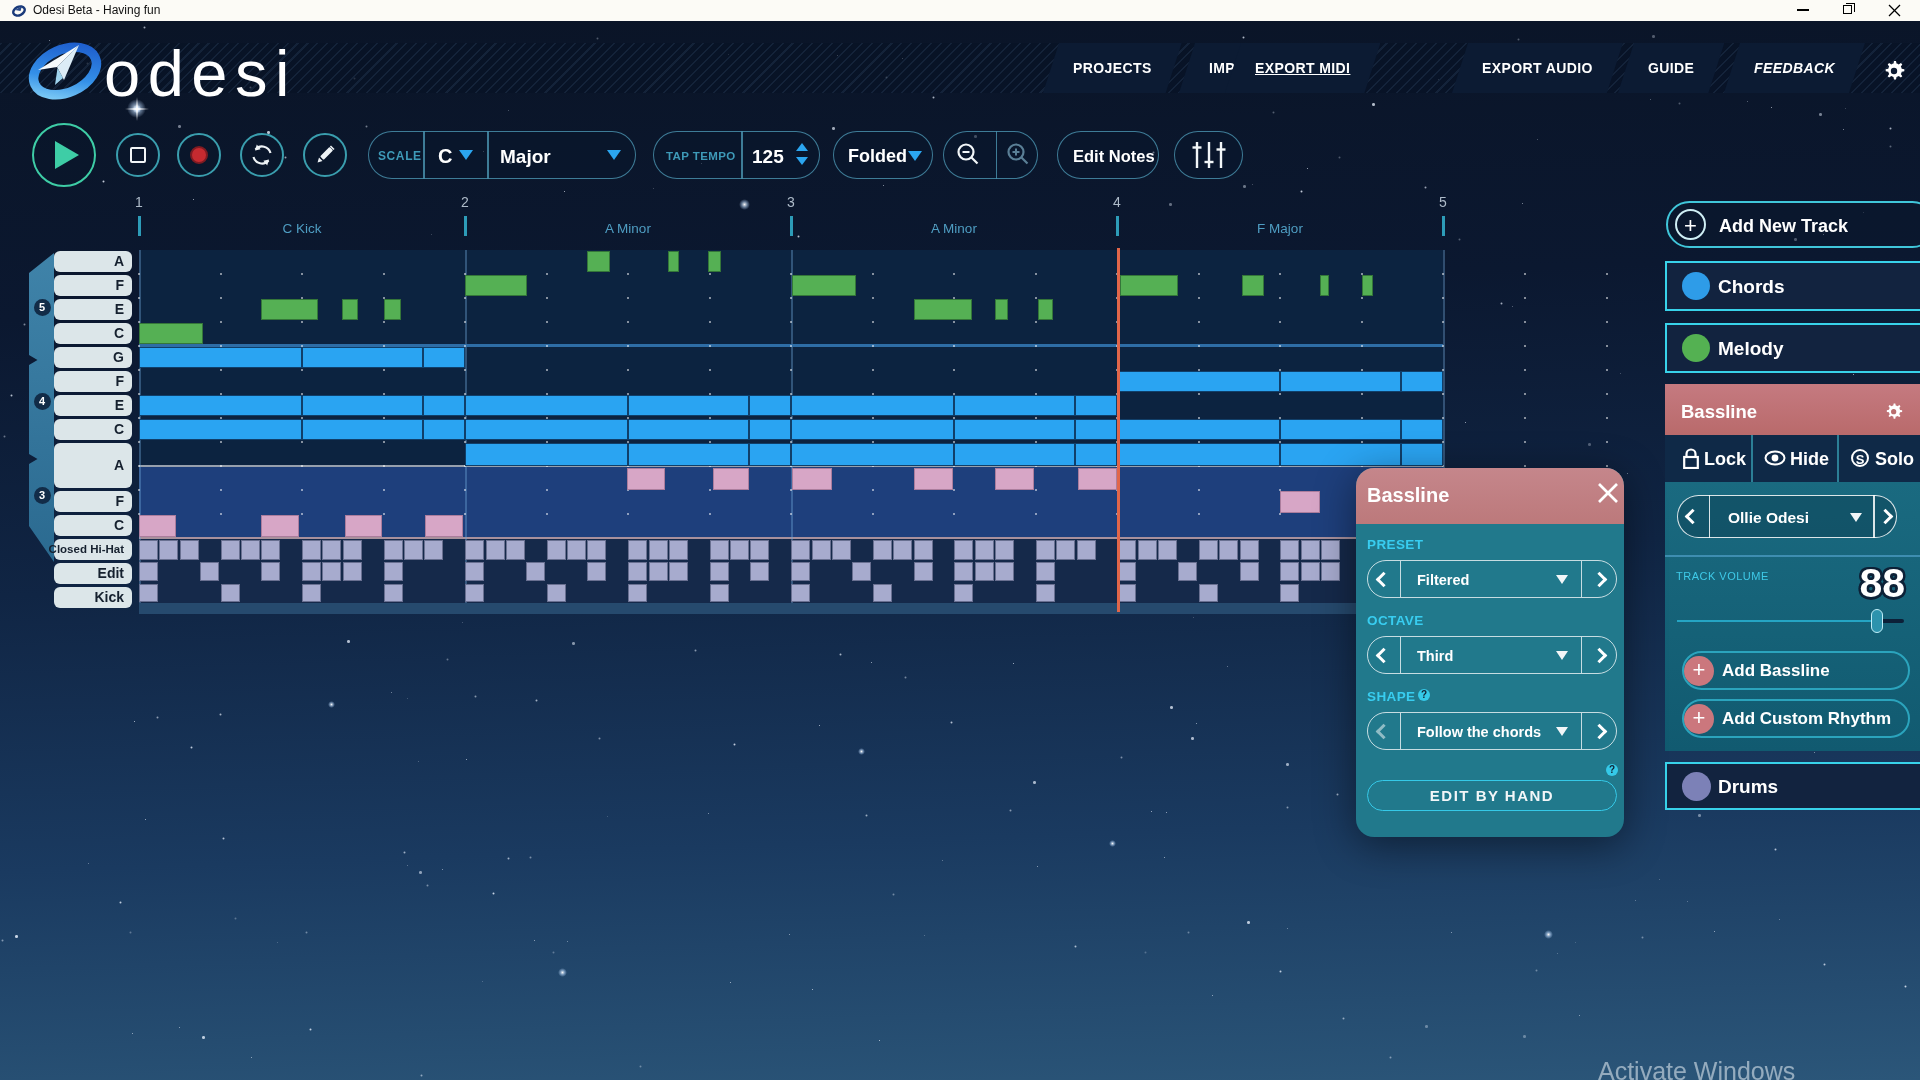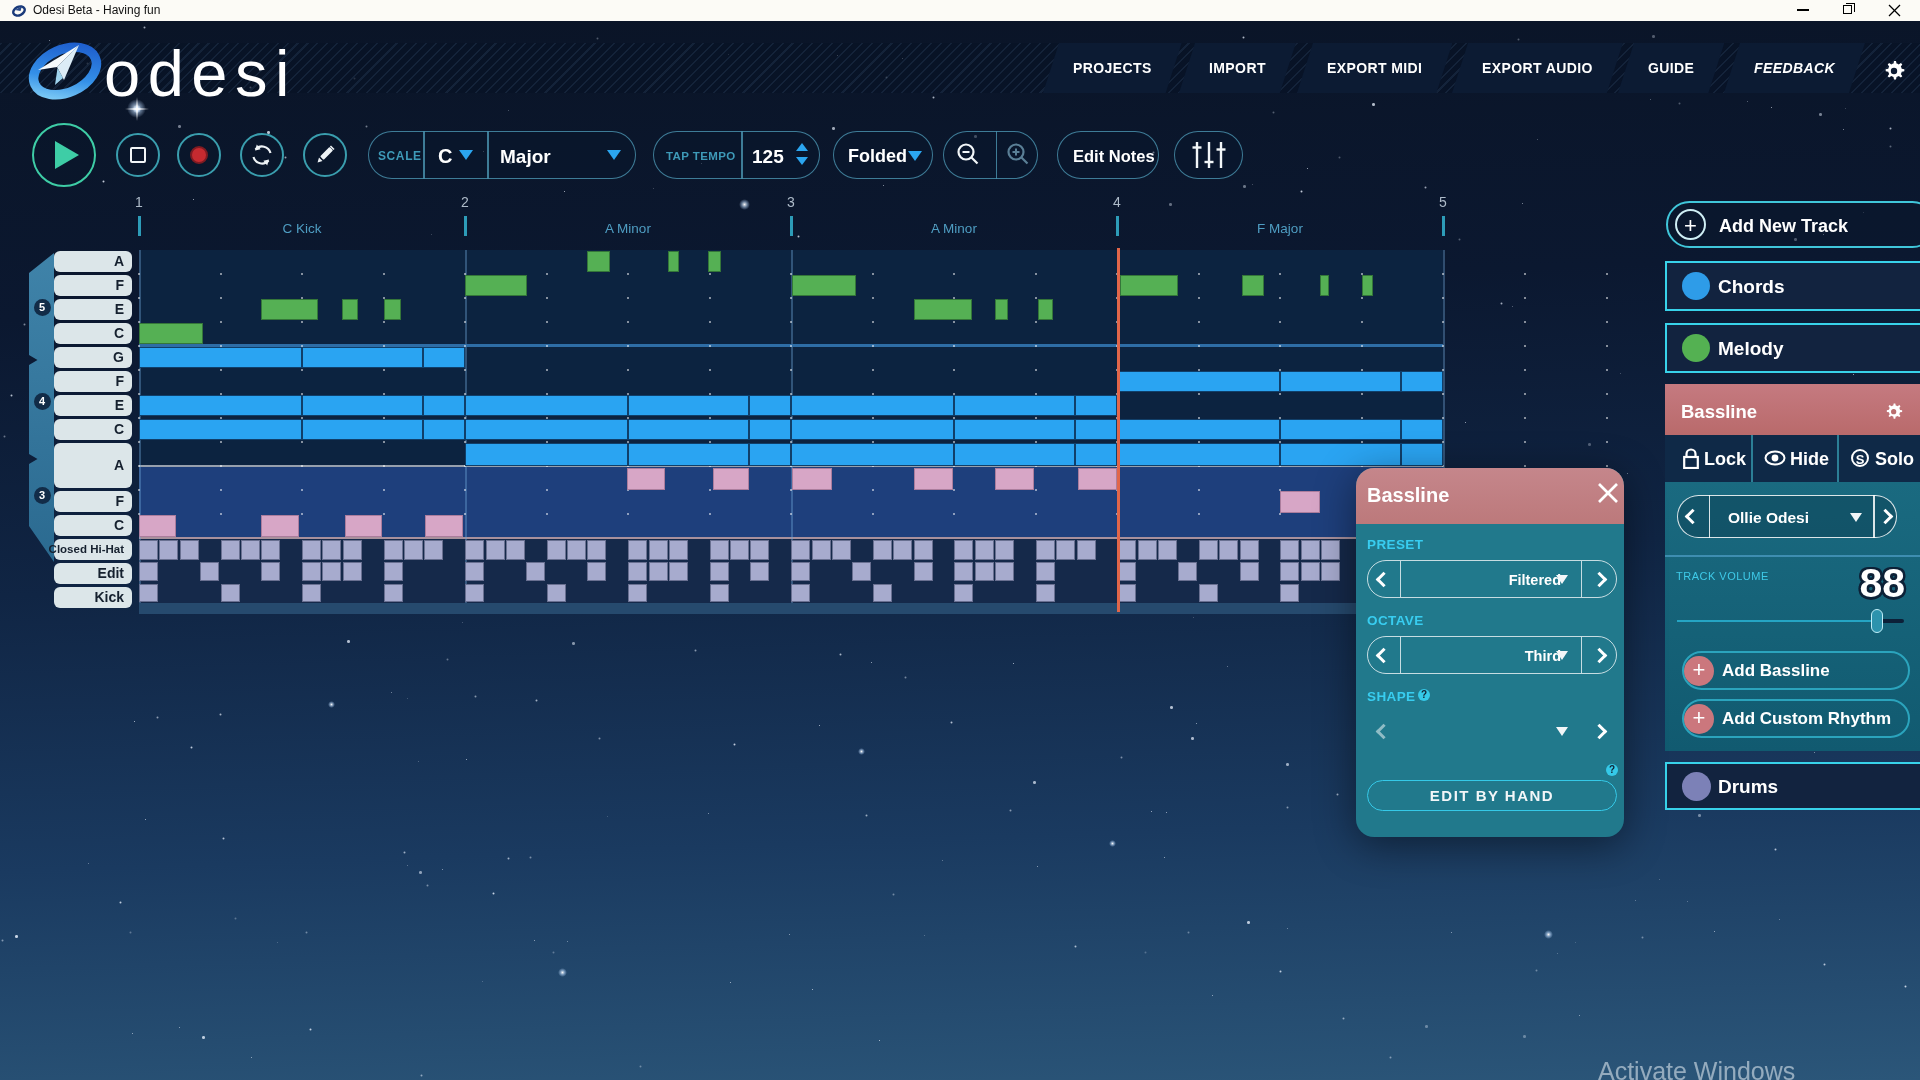--- a/index.html
+++ b/index.html
@@ -39,41 +39,41 @@
 .rp-txt{position:absolute;color:#fff;font-weight:bold;font-size:19px;}
 .chev{position:absolute;width:11px;height:11px;border:solid #fff;border-width:3px 3px 0 0;}
 .chev-l{transform:rotate(-135deg);}
 .chev-r{transform:rotate(45deg);}
 .qm{position:absolute;width:12px;height:12px;border-radius:50%;background:#35c9e8;color:#123;
  font-size:10px;font-weight:bold;text-align:center;line-height:12px;}
 .dlg-lab{position:absolute;left:1367px;color:#38cdf0;font-size:13.5px;font-weight:bold;letter-spacing:.4px;}
 .dd{position:absolute;left:1367px;width:250px;height:38px;border:1px solid rgba(255,255,255,.75);border-radius:19px;}
 .dd .dl{position:absolute;left:32px;top:0;width:1px;height:100%;background:rgba(255,255,255,.75);}
 .dd .dr{position:absolute;right:34px;top:0;width:1px;height:100%;background:rgba(255,255,255,.75);}
-.dd .txt{position:absolute;left:49px;right:55px;top:0;height:38px;line-height:38px;text-align:right;color:#fff;font-weight:bold;font-size:14.5px;}
+.dd .txt{position:absolute;left:49px;right:55px;top:0;height:38px;line-height:38px;text-align:left;color:#fff;font-weight:bold;font-size:14.5px;}
 </style></head><body>
 
 <div id="app">
 <div id="stars" style="box-shadow:1228px 50px 0 0px rgba(235,243,255,0.40),268px 132px 0 1px rgba(235,243,255,0.79),167px 469px 0 0px rgba(235,243,255,0.31),447px 659px 0 0.5px rgba(235,243,255,0.37),1248px 598px 0 0px rgba(235,243,255,0.52),534px 940px 0 0px rgba(235,243,255,0.67),653px 188px 0 0px rgba(235,243,255,0.31),729px 402px 0 0px rgba(235,243,255,0.61),1550px 793px 0 0.5px rgba(235,243,255,0.32),1771px 107px 0 0px rgba(235,243,255,0.75),1188px 932px 0 0.5px rgba(235,243,255,0.37),134px 721px 0 0px rgba(235,243,255,0.84),1642px 937px 0 0.5px rgba(235,243,255,0.42),1221px 409px 0 0px rgba(235,243,255,0.46),1287px 764px 0 1px rgba(235,243,255,0.64),1170px 204px 0 1px rgba(235,243,255,0.40),888px 309px 0 1px rgba(235,243,255,0.66),422px 366px 0 0px rgba(235,243,255,0.39),62px 356px 0 0px rgba(235,243,255,0.29),1753px 622px 0 1px rgba(235,243,255,0.44),1258px 441px 0 1px rgba(235,243,255,0.53),509px 284px 0 0.5px rgba(235,243,255,0.57),1434px 476px 0 0.5px rgba(235,243,255,0.49),421px 1075px 0 0.5px rgba(235,243,255,0.55),1451px 932px 0 0px rgba(235,243,255,0.63),1521px 469px 0 0px rgba(235,243,255,0.48),1144px 517px 0 0px rgba(235,243,255,0.83),1653px 36px 0 1px rgba(235,243,255,0.32),1699px 815px 0 1px rgba(235,243,255,0.45),564px 191px 0 0px rgba(235,243,255,0.82),1682px 302px 0 0.5px rgba(235,243,255,0.71),975px 136px 0 1px rgba(235,243,255,0.43),1227px 666px 0 0px rgba(235,243,255,0.47),310px 1029px 0 0.5px rgba(235,243,255,0.80),1150px 539px 0 0px rgba(235,243,255,0.81),1687px 901px 0 0px rgba(235,243,255,0.39),462px 622px 0 0px rgba(235,243,255,0.30),933px 97px 0 0.5px rgba(235,243,255,0.71),247px 525px 0 0.5px rgba(235,243,255,0.35),1013px 663px 0 0px rgba(235,243,255,0.81),1450px 751px 0 1px rgba(235,243,255,0.44),1911px 709px 0 0.5px rgba(235,243,255,0.79),867px 285px 0 0px rgba(235,243,255,0.45),1130px 267px 0 0px rgba(235,243,255,0.25),1359px 86px 0 0px rgba(235,243,255,0.79),1650px 99px 0 0px rgba(235,243,255,0.42),932px 592px 0 1px rgba(235,243,255,0.81),1096px 522px 0 0.5px rgba(235,243,255,0.73),366px 126px 0 0.5px rgba(235,243,255,0.46),789px 934px 0 0px rgba(235,243,255,0.65),1890px 128px 0 0.5px rgba(235,243,255,0.69),1537px 139px 0 0px rgba(235,243,255,0.36),861px 469px 0 0px rgba(235,243,255,0.53),1679px 103px 0 0.5px rgba(235,243,255,0.31),1252px 594px 0 0px rgba(235,243,255,0.83),1779px 919px 0 0px rgba(235,243,255,0.49),924px 935px 0 0px rgba(235,243,255,0.35),4px 436px 0 0.5px rgba(235,243,255,0.42),1337px 794px 0 0.5px rgba(235,243,255,0.65),934px 224px 0 0px rgba(235,243,255,0.83),1112px 595px 0 1px rgba(235,243,255,0.44),96px 527px 0 0.5px rgba(235,243,255,0.34),1845px 108px 0 0px rgba(235,243,255,0.29),130px 932px 0 0.5px rgba(235,243,255,0.32),1709px 284px 0 0.5px rgba(235,243,255,0.27),157px 717px 0 0.5px rgba(235,243,255,0.56),1795px 239px 0 1px rgba(235,243,255,0.44),510px 162px 0 1px rgba(235,243,255,0.43),607px 816px 0 0px rgba(235,243,255,0.26),1193px 617px 0 0px rgba(235,243,255,0.29),409px 304px 0 0px rgba(235,243,255,0.78),1688px 413px 0 0px rgba(235,243,255,0.51),1043px 343px 0 1px rgba(235,243,255,0.57),1282px 609px 0 1px rgba(235,243,255,0.31),1686px 303px 0 0px rgba(235,243,255,0.70),298px 321px 0 0px rgba(235,243,255,0.68),391px 692px 0 0px rgba(235,243,255,0.55),482px 981px 0 0px rgba(235,243,255,0.31),813px 316px 0 0px rgba(235,243,255,0.45),251px 1057px 0 0px rgba(235,243,255,0.69),1059px 475px 0 0px rgba(235,243,255,0.32),1814px 752px 0 0px rgba(235,243,255,0.58),1602px 638px 0 0px rgba(235,243,255,0.51),80px 408px 0 0px rgba(235,243,255,0.79),403px 287px 0 0px rgba(235,243,255,0.46),1075px 946px 0 0.5px rgba(235,243,255,0.70),1777px 274px 0 0px rgba(235,243,255,0.84),1557px 953px 0 0px rgba(235,243,255,0.36),1775px 849px 0 0.5px rgba(235,243,255,0.73),1659px 879px 0 0px rgba(235,243,255,0.35),1346px 427px 0 0px rgba(235,243,255,0.77),427px 885px 0 0.5px rgba(235,243,255,0.46),1575px 942px 0 0px rgba(235,243,255,0.26),371px 370px 0 0px rgba(235,243,255,0.83),536px 700px 0 0.5px rgba(235,243,255,0.66),1620px 373px 0 0px rgba(235,243,255,0.32),1863px 212px 0 0px rgba(235,243,255,0.27),1145px 388px 0 0px rgba(235,243,255,0.51),1890px 146px 0 0.5px rgba(235,243,255,0.36),85px 484px 0 0.5px rgba(235,243,255,0.81),1034px 782px 0 1px rgba(235,243,255,0.69),378px 479px 0 1px rgba(235,243,255,0.80),1196px 723px 0 0px rgba(235,243,255,0.68),577px 350px 0 0.5px rgba(235,243,255,0.45),1339px 608px 0 0px rgba(235,243,255,0.50),1805px 738px 0 0px rgba(235,243,255,0.62),578px 602px 0 0px rgba(235,243,255,0.43),404px 852px 0 0.5px rgba(235,243,255,0.64),893px 490px 0 0px rgba(235,243,255,0.56),1524px 1036px 0 1px rgba(235,243,255,0.35),163px 567px 0 1px rgba(235,243,255,0.62),179px 1027px 0 0px rgba(235,243,255,0.65),431px 234px 0 0px rgba(235,243,255,0.28),1889px 668px 0 0px rgba(235,243,255,0.52),1701px 631px 0 1px rgba(235,243,255,0.67),949px 281px 0 1px rgba(235,243,255,0.66),1714px 931px 0 0px rgba(235,243,255,0.72),420px 872px 0 1px rgba(235,243,255,0.56),96px 287px 0 0px rgba(235,243,255,0.52),1539px 728px 0 0.5px rgba(235,243,255,0.61),1824px 964px 0 0.5px rgba(235,243,255,0.74),1713px 474px 0 0.5px rgba(235,243,255,0.52),306px 932px 0 0.5px rgba(235,243,255,0.41),475px 696px 0 0.5px rgba(235,243,255,0.54),459px 488px 0 1px rgba(235,243,255,0.42),522px 361px 0 0.5px rgba(235,243,255,0.30),290px 428px 0 0px rgba(235,243,255,0.67),123px 454px 0 0.5px rgba(235,243,255,0.53),120px 902px 0 0.5px rgba(235,243,255,0.79),1121px 757px 0 0.5px rgba(235,243,255,0.48),11px 395px 0 0.5px rgba(235,243,255,0.76),1831px 466px 0 1px rgba(235,243,255,0.69),1536px 970px 0 0.5px rgba(235,243,255,0.38),837px 55px 0 0px rgba(235,243,255,0.65),1532px 787px 0 0.5px rgba(235,243,255,0.80),1883px 587px 0 0.5px rgba(235,243,255,0.61),1273px 112px 0 0.5px rgba(235,243,255,0.33),886px 77px 0 0.5px rgba(235,243,255,0.45),873px 380px 0 0.5px rgba(235,243,255,0.42),1826px 468px 0 0px rgba(235,243,255,0.53),1438px 79px 0 0px rgba(235,243,255,0.38),132px 1033px 0 0px rgba(235,243,255,0.70),1823px 234px 0 0px rgba(235,243,255,0.62),458px 523px 0 0px rgba(235,243,255,0.59),418px 761px 0 0px rgba(235,243,255,0.35),1166px 812px 0 0px rgba(235,243,255,0.72),314px 352px 0 0.5px rgba(235,243,255,0.27),599px 738px 0 0.5px rgba(235,243,255,0.49),1373px 104px 0 1px rgba(235,243,255,0.75),466px 759px 0 0px rgba(235,243,255,0.76),1153px 152px 0 0.5px rgba(235,243,255,0.72),667px 476px 0 0px rgba(235,243,255,0.29),1243px 37px 0 0.5px rgba(235,243,255,0.74),203px 1037px 0 1px rgba(235,243,255,0.78),883px 185px 0 0px rgba(235,243,255,0.69),1854px 309px 0 0.5px rgba(235,243,255,0.71),893px 894px 0 0.5px rgba(235,243,255,0.41),1635px 900px 0 0px rgba(235,243,255,0.42),866px 815px 0 0.5px rgba(235,243,255,0.62),728px 54px 0 0px rgba(235,243,255,0.36),407px 865px 0 0px rgba(235,243,255,0.42),1145px 952px 0 0.5px rgba(235,243,255,0.26),1820px 114px 0 1px rgba(235,243,255,0.49),1066px 277px 0 0.5px rgba(235,243,255,0.64),942px 860px 0 0px rgba(235,243,255,0.43),776px 280px 0 1px rgba(235,243,255,0.60),909px 584px 0 0.5px rgba(235,243,255,0.85),1057px 395px 0 0.5px rgba(235,243,255,0.41),483px 151px 0 0px rgba(235,243,255,0.44),1426px 1026px 0 1px rgba(235,243,255,0.36),415px 534px 0 1px rgba(235,243,255,0.60),1460px 653px 0 0px rgba(235,243,255,0.75),569px 404px 0 0px rgba(235,243,255,0.26),1026px 313px 0 0px rgba(235,243,255,0.58),1339px 157px 0 0.5px rgba(235,243,255,0.31),24px 324px 0 0.5px rgba(235,243,255,0.51),354px 78px 0 0.5px rgba(235,243,255,0.32),125px 542px 0 0.5px rgba(235,243,255,0.63),103px 181px 0 0.5px rgba(235,243,255,0.82),164px 286px 0 0.5px rgba(235,243,255,0.71),1164px 857px 0 0px rgba(235,243,255,0.72),730px 982px 0 0px rgba(235,243,255,0.77),1901px 346px 0 0.5px rgba(235,243,255,0.29),1843px 129px 0 0px rgba(235,243,255,0.63),508px 110px 0 0px rgba(235,243,255,0.35),144px 27px 0 0.5px rgba(235,243,255,0.66),902px 58px 0 0px rgba(235,243,255,0.67),1350px 503px 0 1px rgba(235,243,255,0.39),508px 858px 0 0.5px rgba(235,243,255,0.65),1793px 472px 0 0.5px rgba(235,243,255,0.38),286px 304px 0 0px rgba(235,243,255,0.29),319px 348px 0 1px rgba(235,243,255,0.74),1769px 487px 0 0.5px rgba(235,243,255,0.66),1343px 1018px 0 0.5px rgba(235,243,255,0.57),840px 654px 0 0.5px rgba(235,243,255,0.69),1159px 51px 0 0px rgba(235,243,255,0.83),1605px 630px 0 0px rgba(235,243,255,0.85),1291px 308px 0 0px rgba(235,243,255,0.71),336px 571px 0 0.5px rgba(235,243,255,0.80),348px 641px 0 1px rgba(235,243,255,0.74),1861px 519px 0 0.5px rgba(235,243,255,0.45),1287px 928px 0 0px rgba(235,243,255,0.50),951px 722px 0 0.5px rgba(235,243,255,0.74),1056px 503px 0 0px rgba(235,243,255,0.40),223px 838px 0 0.5px rgba(235,243,255,0.74),2px 940px 0 0.5px rgba(235,243,255,0.50),360px 405px 0 0.5px rgba(235,243,255,0.63),1459px 239px 0 0.5px rgba(235,243,255,0.33),553px 952px 0 0.5px rgba(235,243,255,0.32),1868px 666px 0 0px rgba(235,243,255,0.68),597px 38px 0 0.5px rgba(235,243,255,0.31),1905px 986px 0 0.5px rgba(235,243,255,0.82),1244px 186px 0 1px rgba(235,243,255,0.43),1354px 462px 0 0.5px rgba(235,243,255,0.84),468px 605px 0 0.5px rgba(235,243,255,0.36),1151px 811px 0 0px rgba(235,243,255,0.77),530px 857px 0 0.5px rgba(235,243,255,0.45),1512px 306px 0 0px rgba(235,243,255,0.42),573px 643px 0 1px rgba(235,243,255,0.54),285px 592px 0 0px rgba(235,243,255,0.45),1465px 422px 0 0px rgba(235,243,255,0.77),1883px 276px 0 0.5px rgba(235,243,255,0.39),1489px 70px 0 1px rgba(235,243,255,0.53),1754px 426px 0 1px rgba(235,243,255,0.73),1252px 184px 0 0px rgba(235,243,255,0.33),1853px 374px 0 0px rgba(235,243,255,0.77),845px 578px 0 0.5px rgba(235,243,255,0.26),277px 942px 0 0px rgba(235,243,255,0.29),1501px 303px 0 0.5px rgba(235,243,255,0.67),1248px 922px 0 1px rgba(235,243,255,0.77),730px 358px 0 1px rgba(235,243,255,0.78),937px 594px 0 0.5px rgba(235,243,255,0.29),1212px 995px 0 0px rgba(235,243,255,0.70),833px 128px 0 1px rgba(235,243,255,0.67),193px 199px 0 0px rgba(235,243,255,0.79),88px 863px 0 0px rgba(235,243,255,0.47),827px 281px 0 0.5px rgba(235,243,255,0.59),1522px 203px 0 0px rgba(235,243,255,0.62),734px 744px 0 0.5px rgba(235,243,255,0.80),275px 510px 0 0px rgba(235,243,255,0.53),1280px 971px 0 0.5px rgba(235,243,255,0.79),1301px 191px 0 0.5px rgba(235,243,255,0.82),1896px 339px 0 0.5px rgba(235,243,255,0.66),877px 342px 0 0.5px rgba(235,243,255,0.76),205px 426px 0 0px rgba(235,243,255,0.59),1906px 335px 0 1px rgba(235,243,255,0.49),16px 936px 0 1px rgba(235,243,255,0.83),1748px 809px 0 0px rgba(235,243,255,0.72),442px 869px 0 0px rgba(235,243,255,0.63),1192px 738px 0 1px rgba(235,243,255,0.71),1307px 168px 0 0px rgba(235,243,255,0.79),1241px 350px 0 0.5px rgba(235,243,255,0.27),701px 163px 0 0px rgba(235,243,255,0.45),798px 236px 0 0.5px rgba(235,243,255,0.78),702px 553px 0 0px rgba(235,243,255,0.75),493px 893px 0 0.5px rgba(235,243,255,0.83),567px 941px 0 0px rgba(235,243,255,0.53),145px 819px 0 0px rgba(235,243,255,0.77),1390px 1057px 0 0.5px rgba(235,243,255,0.47),1518px 39px 0 0.5px rgba(235,243,255,0.32),708px 813px 0 0px rgba(235,243,255,0.60),1579px 1015px 0 0px rgba(235,243,255,0.65),905px 677px 0 0.5px rgba(235,243,255,0.45),1171px 707px 0 1px rgba(235,243,255,0.74),1746px 343px 0 0.5px rgba(235,243,255,0.32),87px 63px 0 0.5px rgba(235,243,255,0.32),451px 591px 0 0.5px rgba(235,243,255,0.52),1287px 807px 0 0.5px rgba(235,243,255,0.50),1425px 187px 0 0.5px rgba(235,243,255,0.64),1601px 673px 0 0px rgba(235,243,255,0.27),711px 491px 0 0px rgba(235,243,255,0.76),191px 747px 0 0.5px rgba(235,243,255,0.79),1238px 88px 0 0px rgba(235,243,255,0.36),235px 918px 0 0.5px rgba(235,243,255,0.31),407px 698px 0 0px rgba(235,243,255,0.28),640px 1066px 0 0.5px rgba(235,243,255,0.37),1593px 608px 0 0.5px rgba(235,243,255,0.38),1670px 370px 0 0px rgba(235,243,255,0.72),1144px 316px 0 0px rgba(235,243,255,0.84),1037px 866px 0 0px rgba(235,243,255,0.65),49px 40px 0 0px rgba(235,243,255,0.60),30px 304px 0 0px rgba(235,243,255,0.70),1010px 810px 0 0.5px rgba(235,243,255,0.52),695px 650px 0 0.5px rgba(235,243,255,0.55),1815px 70px 0 1px rgba(235,243,255,0.56),879px 1040px 0 0px rgba(235,243,255,0.85),1627px 473px 0 0px rgba(235,243,255,0.54),1747px 101px 0 0px rgba(235,243,255,0.44),285px 157px 0 0.5px rgba(235,243,255,0.63),1053px 367px 0 0.5px rgba(235,243,255,0.57),871px 662px 0 0px rgba(235,243,255,0.73),220px 714px 0 0.5px rgba(235,243,255,0.68),413px 500px 0 0px rgba(235,243,255,0.50),1589px 444px 0 1px rgba(235,243,255,0.31),819px 725px 0 0px rgba(235,243,255,0.82),1319px 524px 0 0px rgba(235,243,255,0.75),179px 126px 0 1px rgba(235,243,255,0.47),250px 87px 0 0.5px rgba(235,243,255,0.59),1286px 457px 0 1px rgba(235,243,255,0.81),812px 989px 0 0px rgba(235,243,255,0.83)"></div>
 <div class="bstar" style="left:127px;top:99px;width:19px;height:19px;"></div>
 <div class="bstar" style="left:739px;top:199px;width:11px;height:11px;"></div>
 <div class="bstar" style="left:541px;top:433px;width:8px;height:8px;"></div>
 <div class="bstar" style="left:1004px;top:316px;width:7px;height:7px;"></div>
 <div class="bstar" style="left:558px;top:968px;width:9px;height:9px;"></div>
 <div class="bstar" style="left:1109px;top:840px;width:7px;height:7px;"></div>
 <div class="bstar" style="left:328px;top:701px;width:7px;height:7px;"></div>
 <div class="bstar" style="left:1544px;top:930px;width:9px;height:9px;"></div>
 <div class="bstar" style="left:858px;top:748px;width:7px;height:7px;"></div>
 <div class="abs" style="left:133px;top:105px;width:8px;height:8px;background:radial-gradient(circle,#fff 0%,rgba(200,225,255,.8) 40%,rgba(150,200,255,0) 75%);border-radius:50%;"></div>
 <div class="abs" style="left:136.3px;top:97px;width:1.5px;height:24px;background:linear-gradient(180deg,rgba(255,255,255,0),rgba(255,255,255,.85),rgba(255,255,255,0));"></div>
 <div class="abs" style="left:125px;top:108.3px;width:24px;height:1.5px;background:linear-gradient(90deg,rgba(255,255,255,0),rgba(255,255,255,.85),rgba(255,255,255,0));"></div>
 <div class="nav"></div>
 <div class="navitem" style="left:1043px;">PROJECTS</div>
 <div class="navitem" style="left:1179px;">IMPORT</div>
-<div class="navitem" style="left:1297px;">EXPORT MIDI</div>
+<div class="navitem" style="left:1225px;text-decoration:underline;">EXPORT MIDI</div>
 <div class="navitem" style="left:1452px;">EXPORT AUDIO</div>
 <div class="navitem" style="left:1618px;">GUIDE</div>
 <div class="navitem" style="left:1724px;font-style:italic;">FEEDBACK</div>
 <svg class="abs" style="left:1881px;top:58px;" width="28" height="28" viewBox="0 0 28 28">
 <g fill="#fff">
         <path d="M14 4 l2 0 .5 2.6 a7.6 7.6 0 0 1 2.2 .92 l2.2-1.5 1.4 1.4 -1.5 2.2 a7.6 7.6 0 0 1 .9 2.2 l2.6 .5 0 2 -2.6 .5 a7.6 7.6 0 0 1 -.92 2.2 l1.5 2.2 -1.4 1.4 -2.2-1.5 a7.6 7.6 0 0 1 -2.2 .9 l-.5 2.6 -2 0 -.5-2.6 a7.6 7.6 0 0 1 -2.2-.92 l-2.2 1.5 -1.4-1.4 1.5-2.2 a7.6 7.6 0 0 1 -.9-2.2 l-2.6-.5 0-2 2.6-.5 a7.6 7.6 0 0 1 .92-2.2 l-1.5-2.2 1.4-1.4 2.2 1.5 a7.6 7.6 0 0 1 2.2-.9 z" transform="translate(-1,-1)"></path>
         <circle cx="13" cy="13" r="3.2" fill="#0c1b33"></circle>
       </g>
     </svg>
 <svg class="abs" style="left:28px;top:33px;" width="280" height="85" viewBox="0 0 280 85">
@@ -659,20 +659,25 @@
 <div class="white-tri" style="left:1556px;top:575px;"></div>
 <div class="chev chev-r" style="left:1594px;top:574px;"></div>
 <div class="dd" style="top:636px;">
       <div class="dl"></div>
       <div class="dr"></div>
       <div class="txt">Third</div>
     </div>
 <div class="chev chev-l" style="left:1378px;top:650px;opacity:1.0;"></div>
 <div class="white-tri" style="left:1556px;top:651px;"></div>
 <div class="chev chev-r" style="left:1594px;top:650px;"></div>
+<div class="dd" style="top:712px;">
+      <div class="dl"></div>
+      <div class="dr"></div>
+      <div class="txt">Follow the chords</div>
+    </div>
 <div class="chev chev-l" style="left:1378px;top:726px;opacity:0.5;"></div>
 <div class="white-tri" style="left:1556px;top:727px;"></div>
 <div class="chev chev-r" style="left:1594px;top:726px;"></div>
 <div class="qm" style="left:1606px;top:764px;">?</div>
 <div class="abs" style="left:1367px;top:780px;width:250px;height:31px;border:1.5px solid #35c9e8;border-radius:15.5px;color:#f2f6f8;font-size:15px;font-weight:bold;letter-spacing:1.5px;text-align:center;line-height:29px;">EDIT BY HAND</div>
 <div class="abs" style="left:1598px;top:1057px;color:rgba(235,242,248,.55);font-size:25px;">Activate Windows</div>
 </div>
 <div id="titlebar">
 <svg class="abs" style="left:12px;top:4px;" width="14" height="14" viewBox="0 0 14 14">
 <ellipse cx="7" cy="7" rx="6" ry="4.2" fill="none" stroke="#1a3a7a" stroke-width="2.4" transform="rotate(-25 7 7)"></ellipse>

